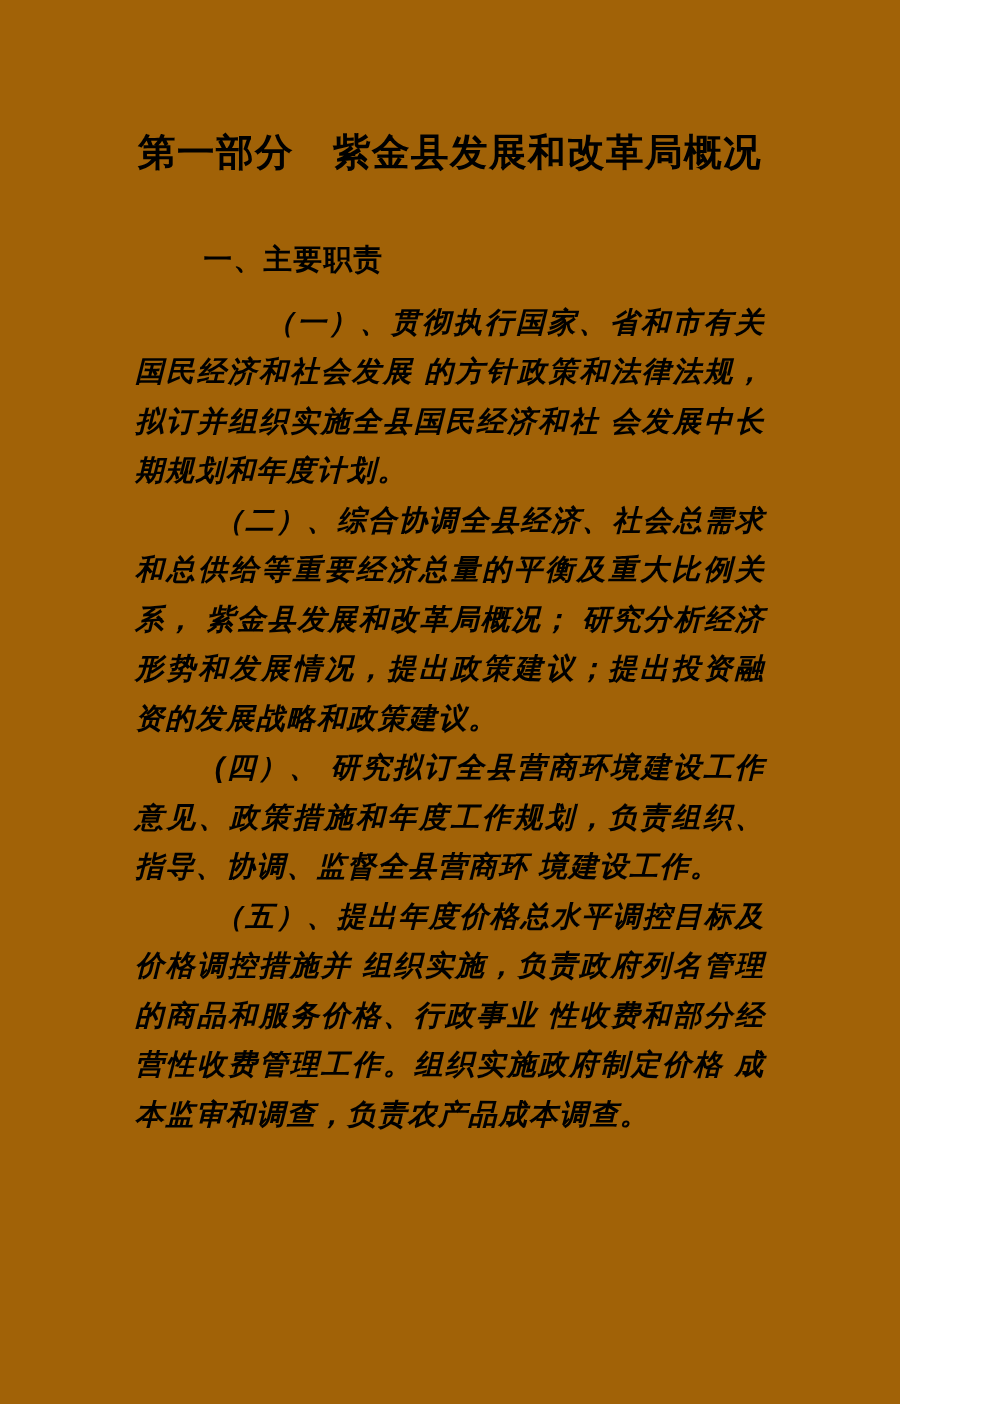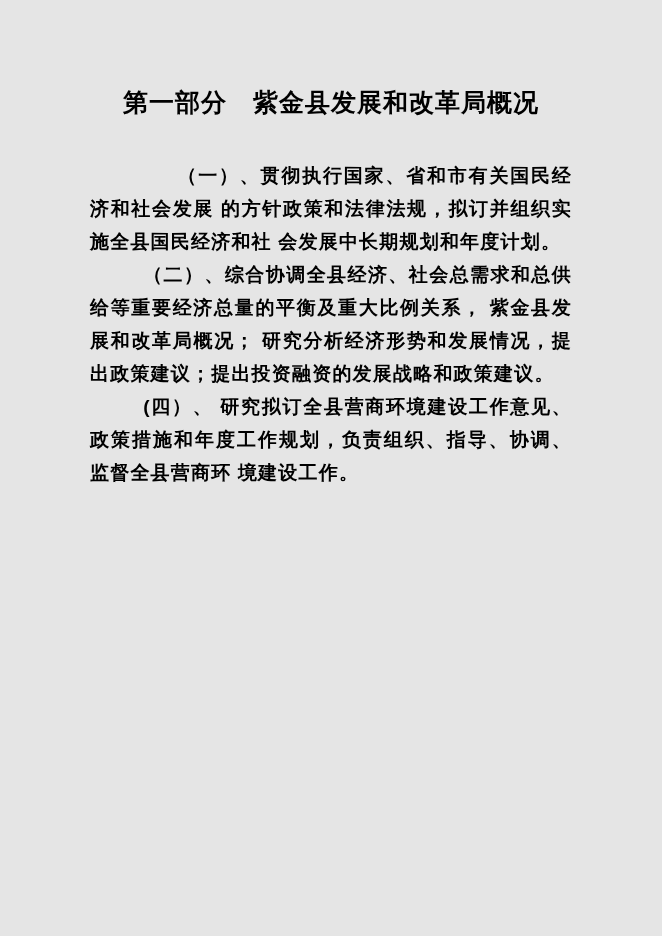--- a/index.html
+++ b/index.html
@@ -9,24 +9,24 @@
   }
   body {
     width: 662px;
     height: 936px;
     font-family: "Liberation Sans", "DejaVu Sans", sans-serif;
     color: #000000;
     overflow: hidden;
   }
   .page {
     box-sizing: border-box;
-    width: 662px;
+    width: 600px;
     height: 936px;
     padding: 58px 90px 0 90px;
-    background: #e5e5e5;
+    background: #a16207;
   }
   .doc-title {
     font-size: 25px;
     font-weight: 700;
     text-align: center;
     letter-spacing: 1px;
     margin: 28px 0 40px 0;
     line-height: 1.3;
   }
   .section-heading {
@@ -38,30 +38,33 @@
     line-height: 30px;
   }
   .body-text p {
     font-size: 19px;
     font-weight: 600;
     line-height: 33px;
     letter-spacing: 1.2px;
     margin: 0;
     text-align: justify;
     text-indent: 2.8em;
+    font-style: italic;
   }
   .body-text p.first-para {
     text-indent: 4.6em;
   }
 </style>
 </head>
 <body>
 
 <div class="page">
   <h1 class="doc-title">第一部分　紫金县发展和改革局概况</h1>
 
+  <h2 class="section-heading">一、主要职责</h2>
 
   <div class="body-text">
     <p class="first-para">（一）、贯彻执行国家、省和市有关国民经济和社会发展 的方针政策和法律法规，拟订并组织实施全县国民经济和社 会发展中长期规划和年度计划。</p>
     <p>（二）、综合协调全县经济、社会总需求和总供给等重要经济总量的平衡及重大比例关系， 紫金县发展和改革局概况； 研究分析经济形势和发展情况，提出政策建议；提出投资融资的发展战略和政策建议。</p>
     <p>(四）、 研究拟订全县营商环境建设工作意见、政策措施和年度工作规划，负责组织、指导、协调、监督全县营商环 境建设工作。</p>
+    <p>（五）、提出年度价格总水平调控目标及价格调控措施并 组织实施，负责政府列名管理的商品和服务价格、行政事业 性收费和部分经营性收费管理工作。组织实施政府制定价格 成本监审和调查，负责农产品成本调查。</p>
   </div>
 </div>
 
 </body></html>

